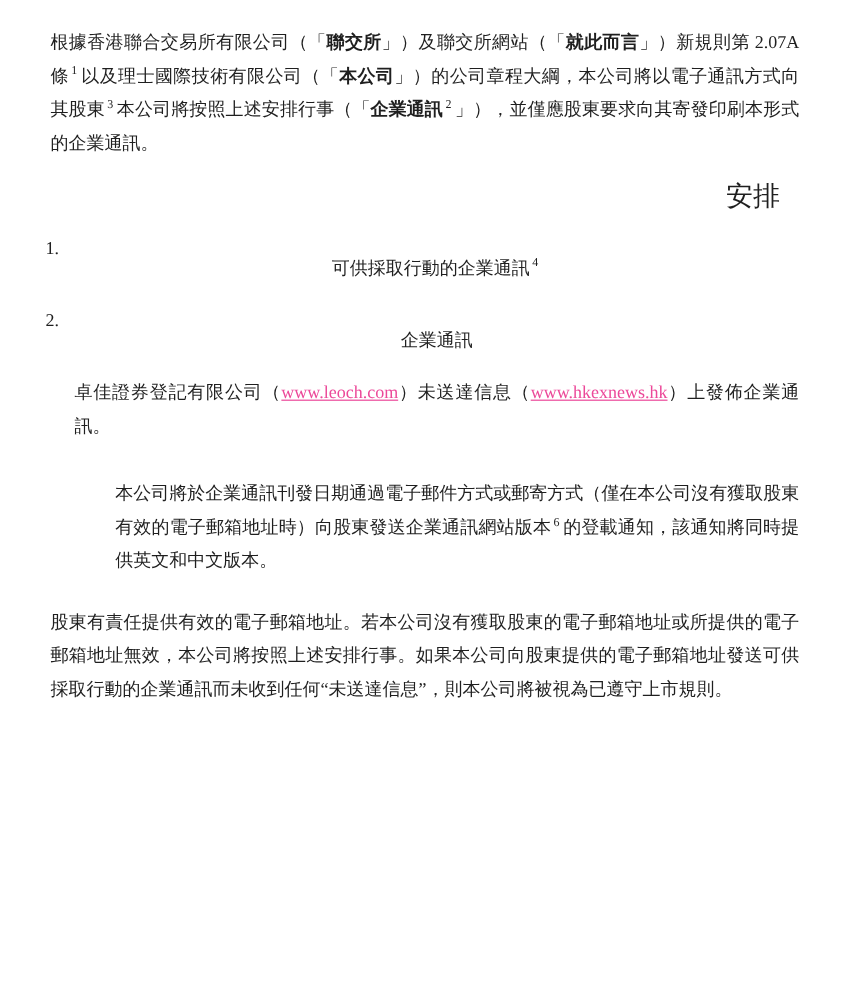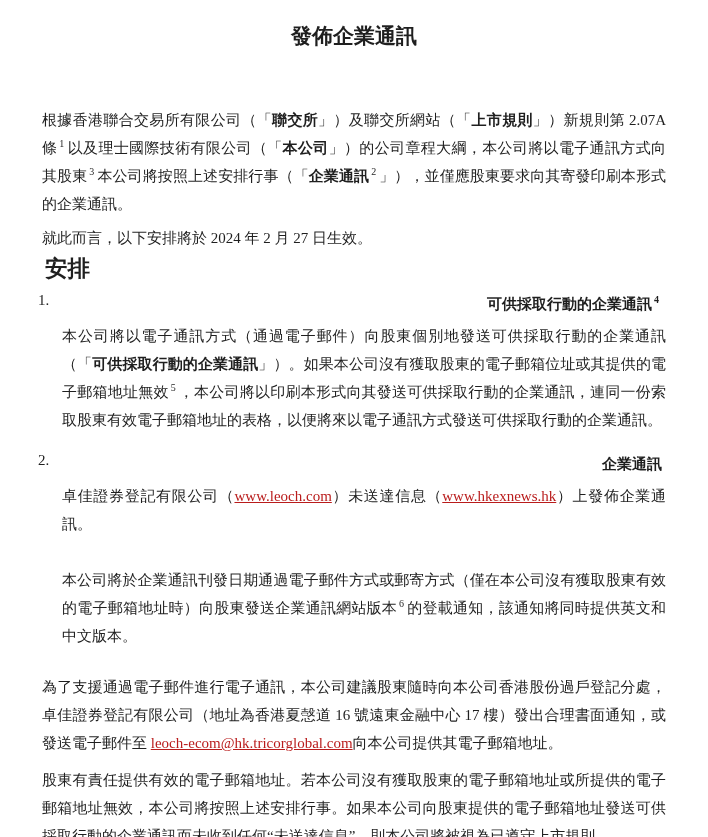--- a/index.html
+++ b/index.html
@@ -25,86 +25,81 @@
   .para {
     margin: 0;
     text-align: justify;
     line-height: 28px;
   }
   .mb6  { margin-bottom: 6px; }
   .mb2  { margin-bottom: 2px; }
   .mb9  { margin-bottom: 9px; }
   .mb12 { margin-bottom: 12px; }
   .mb14 { margin-bottom: 14px; }
-  .mb23 { margin-bottom: 23px; }
+  .mb23 { margin-bottom: 23px; margin-left: 34px; }
   .mb28 { margin-bottom: 28px; }
   .mb32 { margin-bottom: 32px; }
   .section-heading {
-    margin: 3px;
-    font-weight: bold;
+    margin: 16px;
+    font-weight: normal;
     line-height: 28px;
-    text-align: left;
+    text-align: right;
   }
   .list-item {
     display: flex;
     margin-left: -4px;
   }
   .list-num {
     flex: none;
     width: 24px;
     line-height: 28px;
   }
   .list-body { flex: 1 1 auto; min-width: 0; }
   .item-title {
-    margin: 4px;
+    margin: 16px;
     line-height: 28px;
-    text-align: right;
-    font-weight: bold;
+    text-align: center;
   }
   b { font-weight: bold; }
   sup {
     font-size: 10px;
     line-height: 0;
     vertical-align: super;
     margin: 0 3px 0 2px;
   }
   a.doc-link {
-    color: #b91c1c;
+    color: #ec4899;
     text-decoration: underline;
     cursor: pointer;
   }
 </style>
 </head>
 <body>
 
 <div class="page">
 
-  <h1 class="title">發佈企業通訊</h1>
 
-  <p class="para mb6"><span>根據香港聯合交易所有限公司（「</span><b>聯交所</b><span>」）及聯交所網站（「</span><b>上市規則</b><span>」）新規則第 2.07A 條</span><sup>1</sup><span>以及理士國際技術有限公司（「</span><b>本公司</b><span>」）的公司章程大綱，本公司將以電子通訊方式向其股東</span><sup>3</sup><span>本公司將按照上述安排行事（「</span><b>企業通訊</b><sup>2</sup><span>」），並僅應股東要求向其寄發印刷本形式的企業通訊。</span></p>
+  <p class="para mb6"><span>根據香港聯合交易所有限公司（「</span><b>聯交所</b><span>」）及聯交所網站（「</span><b>就此而言</b><span>」）新規則第 2.07A 條</span><sup>1</sup><span>以及理士國際技術有限公司（「</span><b>本公司</b><span>」）的公司章程大綱，本公司將以電子通訊方式向其股東</span><sup>3</sup><span>本公司將按照上述安排行事（「</span><b>企業通訊</b><sup>2</sup><span>」），並僅應股東要求向其寄發印刷本形式的企業通訊。</span></p>
 
-  <p class="para mb2">就此而言，以下安排將於 2024 年 2 月 27 日生效。</p>
 
   <h2 class="section-heading mb32">安排</h2>
 
   <div class="list-item">
     <span class="list-num">1.</span>
     <div class="list-body">
       <p class="item-title mb2"><span>可供採取行動的企業通訊</span><sup>4</sup></p>
-      <p class="para mb12"><span>本公司將以電子通訊方式（通過電子郵件）向股東個別地發送可供採取行動的企業通訊（「</span><b>可供採取行動的企業通訊</b><span>」）。如果本公司沒有獲取股東的電子郵箱位址或其提供的電子郵箱地址無效</span><sup>5</sup><span>，本公司將以印刷本形式向其發送可供採取行動的企業通訊，連同一份索取股東有效電子郵箱地址的表格，以便將來以電子通訊方式發送可供採取行動的企業通訊。</span></p>
     </div>
   </div>
 
   <div class="list-item">
     <span class="list-num">2.</span>
     <div class="list-body">
       <p class="item-title mb28">企業通訊</p>
       <p class="para mb28"><span>卓佳證券登記有限公司（</span><a class="doc-link" href="#">www.leoch.com</a><span>）未送達信息（</span><a class="doc-link" href="#">www.hkexnews.hk</a><span>）上發佈企業通訊。</span></p>
       <p class="para mb23"><span>本公司將於企業通訊刊發日期通過電子郵件方式或郵寄方式（僅在本公司沒有獲取股東有效的電子郵箱地址時）向股東發送企業通訊網站版本</span><sup>6</sup><span>的登載通知，該通知將同時提供英文和中文版本。</span></p>
     </div>
   </div>
 
 
-  <p class="para mb9"><span>為了支援通過電子郵件進行電子通訊，本公司建議股東隨時向本公司香港股份過戶登記分處，卓佳證券登記有限公司（地址為香港夏愨道 16 號遠東金融中心 17 樓）發出合理書面通知，或發送電子郵件至 </span><a class="doc-link" href="#">leoch-ecom@hk.tricorglobal.com</a><span>向本公司提供其電子郵箱地址。</span></p>
 
   <p class="para">股東有責任提供有效的電子郵箱地址。若本公司沒有獲取股東的電子郵箱地址或所提供的電子郵箱地址無效，本公司將按照上述安排行事。如果本公司向股東提供的電子郵箱地址發送可供採取行動的企業通訊而未收到任何“未送達信息”，則本公司將被視為已遵守上市規則。</p>
 
 </div>
 
 </body></html>

